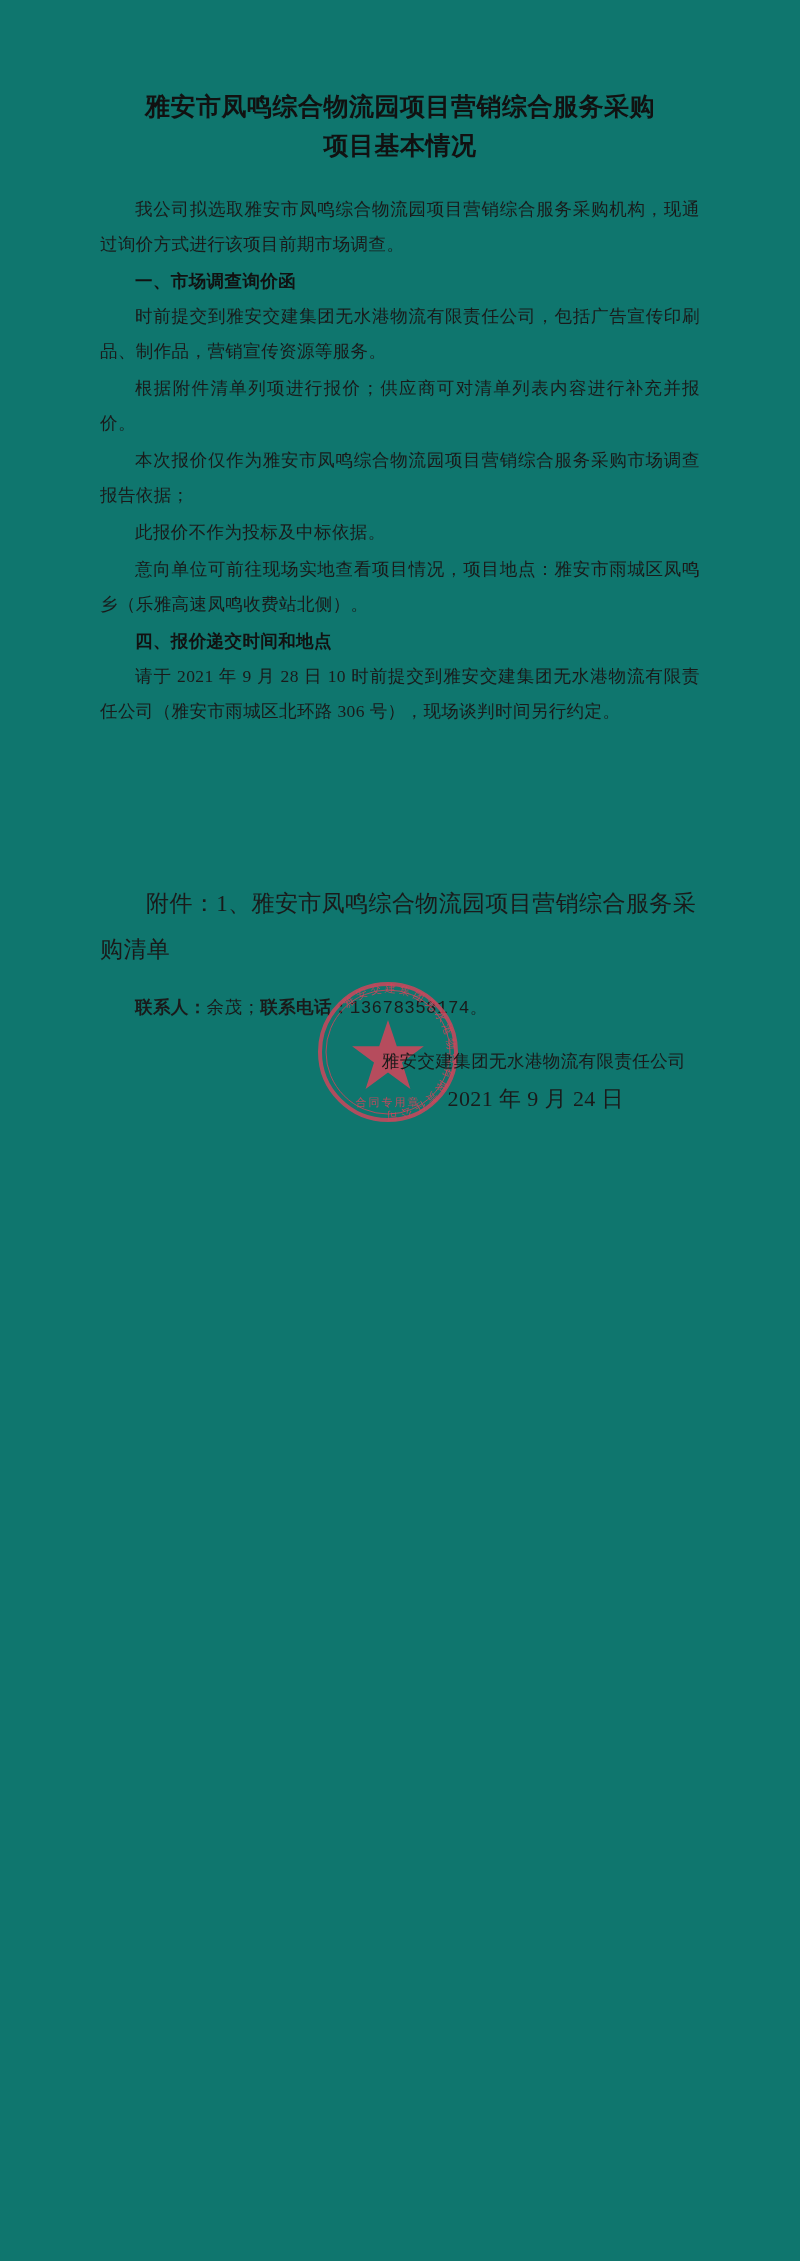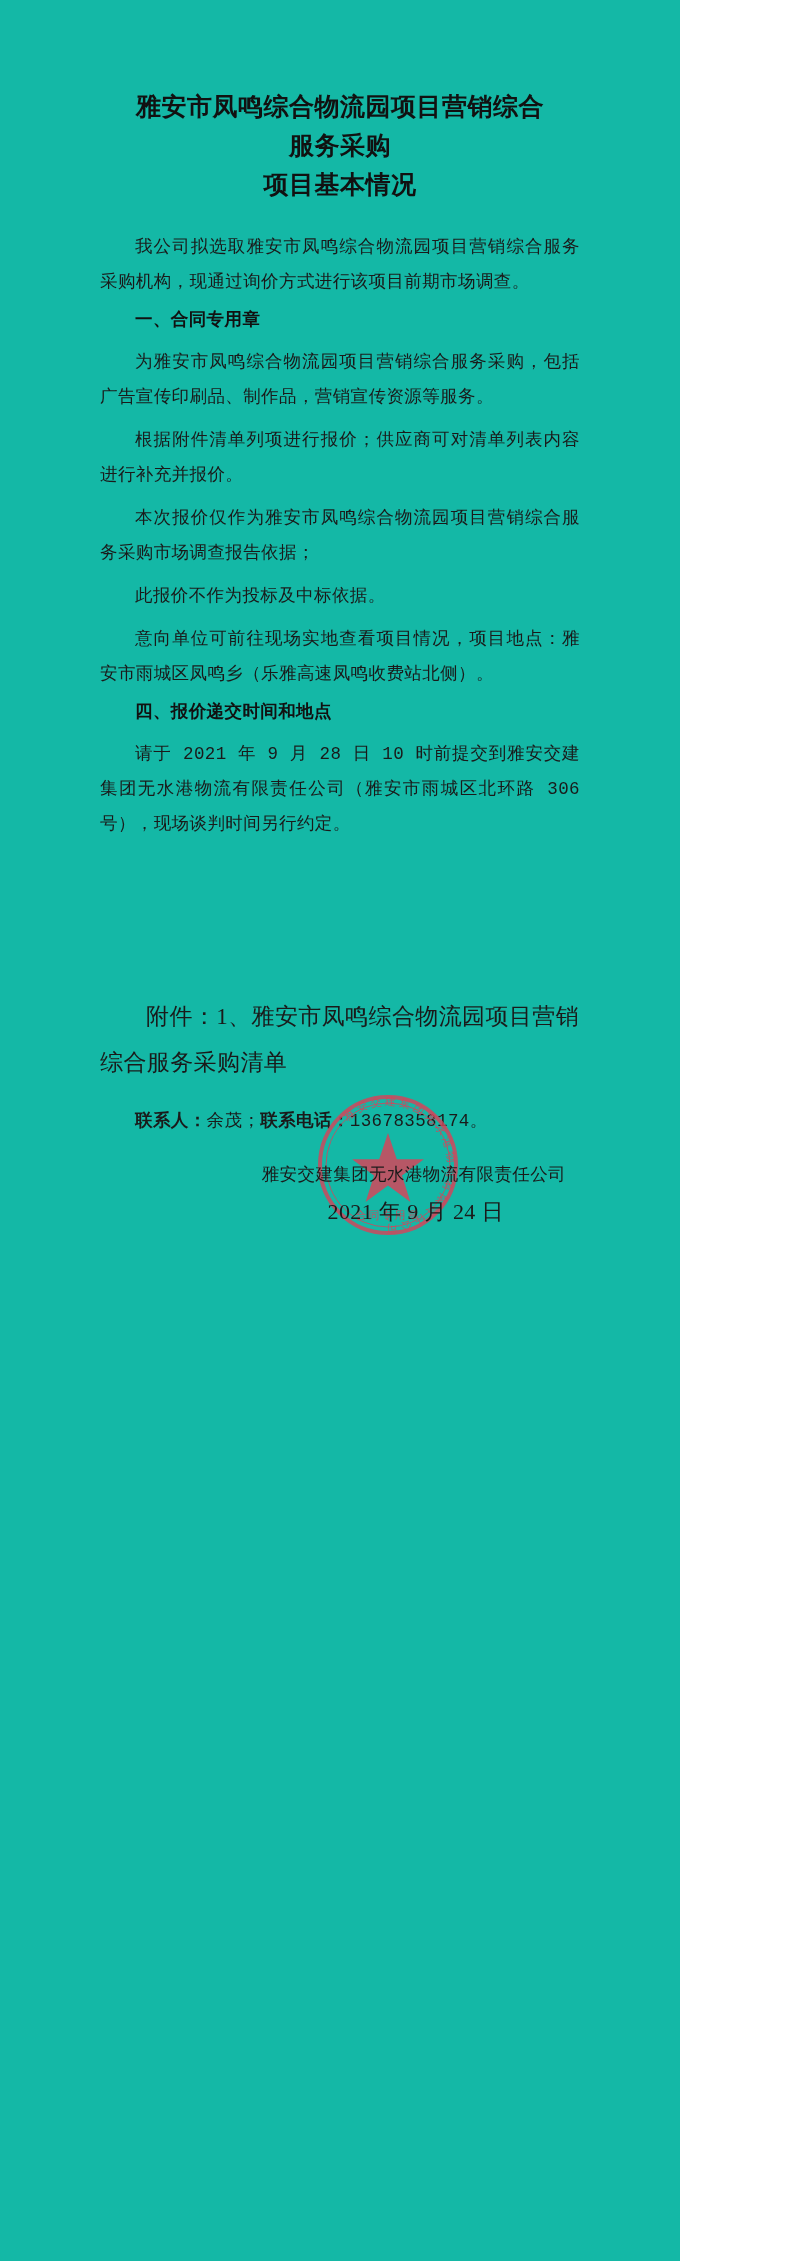--- a/index.html
+++ b/index.html
@@ -8,49 +8,48 @@
     background: #ffffff;
   }
   body {
     width: 800px;
     min-height: 2261px;
     font-family: "Liberation Serif", "DejaVu Serif", serif;
     color: #1a1a1a;
     position: relative;
   }
   .page {
-    width: 680px;
+    width: 800px;
     min-height: 2261px;
     box-sizing: border-box;
     padding: 0;
     position: relative;
-    background: #14b8a6;
+    background: #0f766e;
   }
   .doc-body {
     padding: 88px 100px 0 100px;
   }
   .doc-title {
     text-align: center;
     font-weight: bold;
     font-size: 25px;
     line-height: 1.55;
     letter-spacing: 0.5px;
     margin: 0 auto 26px auto;
     width: 86%;
     color: #111;
   }
   .para {
     font-size: 17.5px;
     line-height: 2.0;
     text-indent: 2em;
-    margin: 8px 0 2px 0;
+    margin: 0 0 2px 0;
     text-align: justify;
     letter-spacing: 0.4px;
     color: #1a1a1a;
-    font-family: Liberation Mono, monospace;
   }
   .section-head {
     font-size: 17.5px;
     font-weight: bold;
     line-height: 2.0;
     text-indent: 2em;
     margin: 0;
     letter-spacing: 0.4px;
     color: #111;
   }
@@ -115,22 +114,22 @@
 <div class="page">
   <div class="doc-body">
 
     <div class="doc-title">
       <div>雅安市凤鸣综合物流园项目营销综合服务采购</div>
       <div>项目基本情况</div>
     </div>
 
     <p class="para">我公司拟选取雅安市凤鸣综合物流园项目营销综合服务采购机构，现通过询价方式进行该项目前期市场调查。</p>
 
-    <p class="section-head">一、合同专用章</p>
-    <p class="para">为雅安市凤鸣综合物流园项目营销综合服务采购，包括广告宣传印刷品、制作品，营销宣传资源等服务。</p>
+    <p class="section-head">一、市场调查询价函</p>
+    <p class="para">时前提交到雅安交建集团无水港物流有限责任公司，包括广告宣传印刷品、制作品，营销宣传资源等服务。</p>
 
     <p class="para">根据附件清单列项进行报价；供应商可对清单列表内容进行补充并报价。</p>
 
     <p class="para">本次报价仅作为雅安市凤鸣综合物流园项目营销综合服务采购市场调查报告依据；</p>
     <p class="para">此报价不作为投标及中标依据。</p>
     <p class="para">意向单位可前往现场实地查看项目情况，项目地点：雅安市雨城区凤鸣乡（乐雅高速凤鸣收费站北侧）。</p>
 
     <p class="section-head">四、报价递交时间和地点</p>
     <p class="para">请于 2021 年 9 月 28 日 10 时前提交到雅安交建集团无水港物流有限责任公司（雅安市雨城区北环路 306 号），现场谈判时间另行约定。</p>
 

